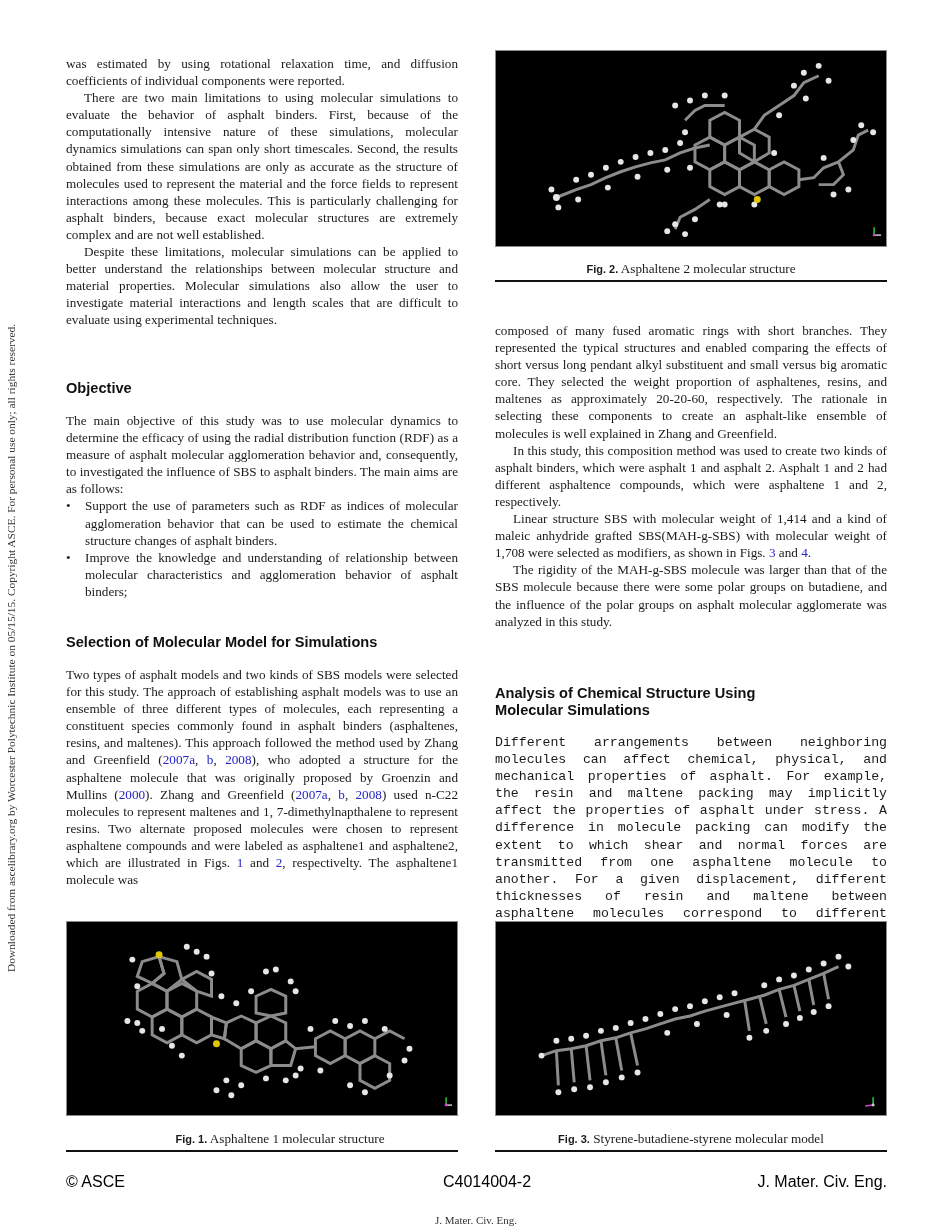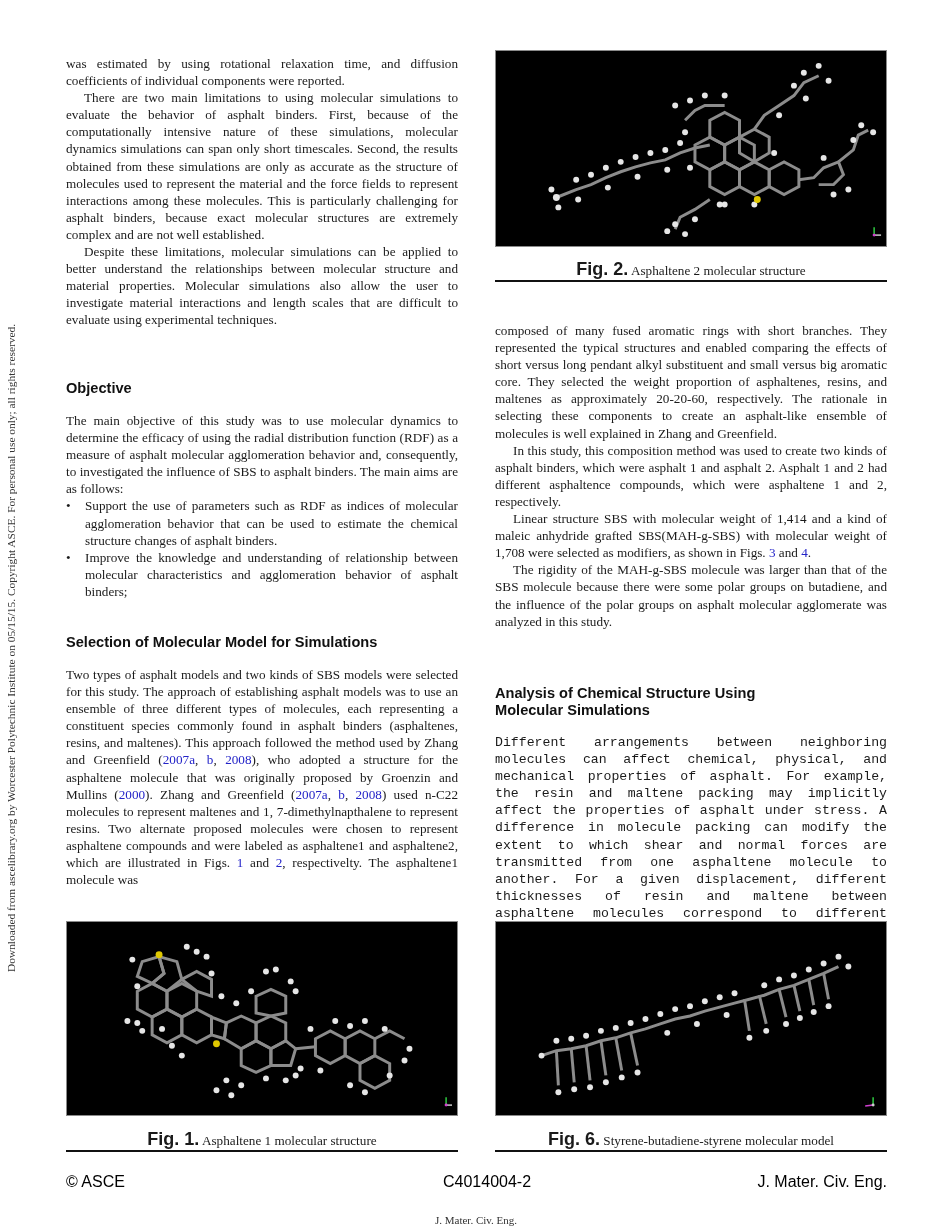--- a/index.html
+++ b/index.html
@@ -12,21 +12,21 @@
   .col-right { left: 495px; }
   h2 { font-family: "Liberation Sans", "DejaVu Sans", sans-serif; font-weight: bold; font-size: 14.6px;
        line-height: 17px; margin: 0; position: absolute; color: #111; }
   ul.aims { list-style: none; margin: 0; padding: 0; }
   ul.aims li { position: relative; padding-left: 19px; }
   ul.aims li::before { content: "\2022"; position: absolute; left: 0; top: 0; }
   a.ref { color: #2323c8; text-decoration: none; }
   .fig { position: absolute; background: #000; border: 1px solid #8a8a8a; box-sizing: border-box; overflow: hidden; }
   .fig svg { display: block; width: 100%; height: 100%; }
   .caption { position: absolute; width: 392px; text-align: center; font-size: 13.2px; line-height: 16px; }
-  .caption .lbl { font-family: "Liberation Sans", "DejaVu Sans", sans-serif; font-weight: bold; font-size: 18px; margin-top: 19px; }
+  .caption .lbl { font-family: "Liberation Sans", "DejaVu Sans", sans-serif; font-weight: bold; font-size: 11px; margin-top: 19px; }
   .rule { position: absolute; height: 2px; background: #111; width: 392px; }
   .footer { position: absolute; top: 1173px; font-family: "Liberation Sans", "DejaVu Sans", sans-serif; font-size: 16px; color: #000000; }
   .bottom-note { position: absolute; top: 1214px; left: 0; width: 952px; text-align: center; font-size: 11px; color: #333; }
   .side-note { position: absolute; left: 0; top: 0; width: 972px; height: 16px; font-size: 11.4px; line-height: 16px;
                color: #333; white-space: nowrap; transform-origin: 0 0; transform: translate(3px, 972px) rotate(-90deg); }
 </style>
 </head>
 <body>
 
 <div class="side-note">Downloaded from ascelibrary.org by Worcester Polytechnic Institute on 05/15/15. Copyright ASCE. For personal use only; all rights reserved.</div>
@@ -207,21 +207,21 @@
     </g>
     <circle cx="92" cy="33" r="3.5" fill="#e0c800"></circle>
     <circle cx="150" cy="123" r="3.5" fill="#e0c800"></circle>
     <g>
       <line x1="382" y1="185" x2="382" y2="177" stroke="#2ecc40" stroke-width="1.5"></line>
       <line x1="382" y1="185" x2="388" y2="185" stroke="#cccccc" stroke-width="1.5"></line>
       <circle cx="382" cy="185" r="1.5" fill="#d040d0"></circle>
     </g>
   </svg>
 </div>
-<div class="caption" style="left:66px; top:1131px;">
+<div class="caption" style="left:84px; top:1131px;">
   <span class="lbl">Fig. 1.</span>
   <span>Asphaltene 1 molecular structure</span>
 </div>
 <div class="rule" style="left:66px; top:1150px;"></div>
 
 <div class="fig" style="left:495px; top:921px; width:392px; height:195px;">
   <svg viewBox="0 0 392 195">
     <g stroke="#8c8c8c" stroke-width="3" fill="none">
       <polyline points="45,135 60,130 75,128 90,125 105,120 120,117 135,112 150,108 165,103 180,98 195,95 210,90 225,86 240,82 255,78 270,74 285,68 300,64 315,58 330,52 345,45"></polyline>
       <line x1="60" y1="130" x2="62" y2="165"></line>
@@ -276,21 +276,21 @@
         <circle cx="330" cy="42" r="3"></circle>
     </g>
     <g>
       <line x1="380" y1="185" x2="380" y2="177" stroke="#2ecc40" stroke-width="1.5"></line>
       <line x1="380" y1="185" x2="372" y2="186" stroke="#d040d0" stroke-width="1.5"></line>
       <circle cx="380" cy="185" r="1.5" fill="#cccccc"></circle>
     </g>
   </svg>
 </div>
 <div class="caption" style="left:495px; top:1131px;">
-  <span class="lbl">Fig. 6.</span>
+  <span class="lbl">Fig. 3.</span>
   <span>Styrene-butadiene-styrene molecular model</span>
 </div>
 <div class="rule" style="left:495px; top:1150px;"></div>
 
 <div class="footer" style="left:66px;">© ASCE</div>
 <div class="footer" style="left:443px;">C4014004-2</div>
 <div class="footer" style="right:65px;">J. Mater. Civ. Eng.</div>
 <div class="bottom-note">J. Mater. Civ. Eng.</div>
 
 </body></html>

